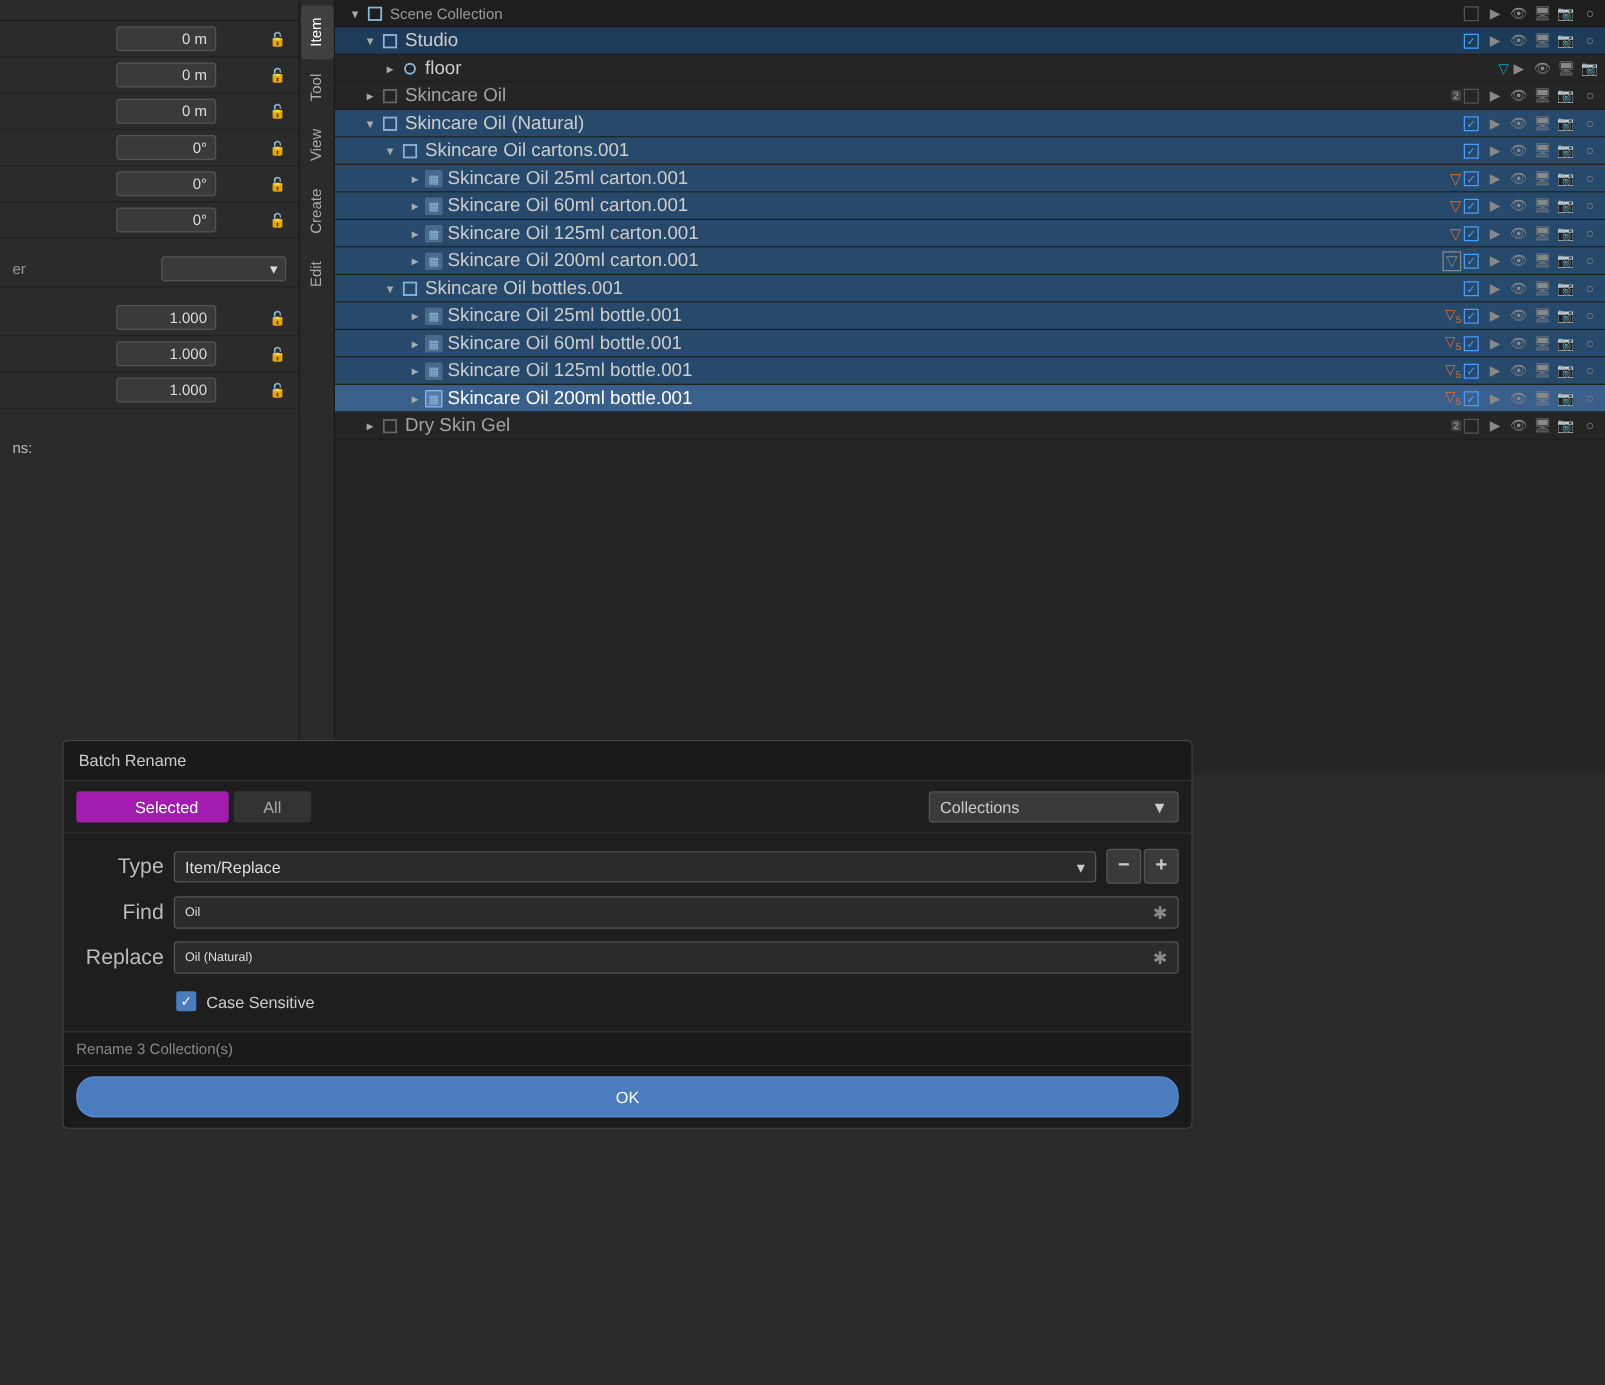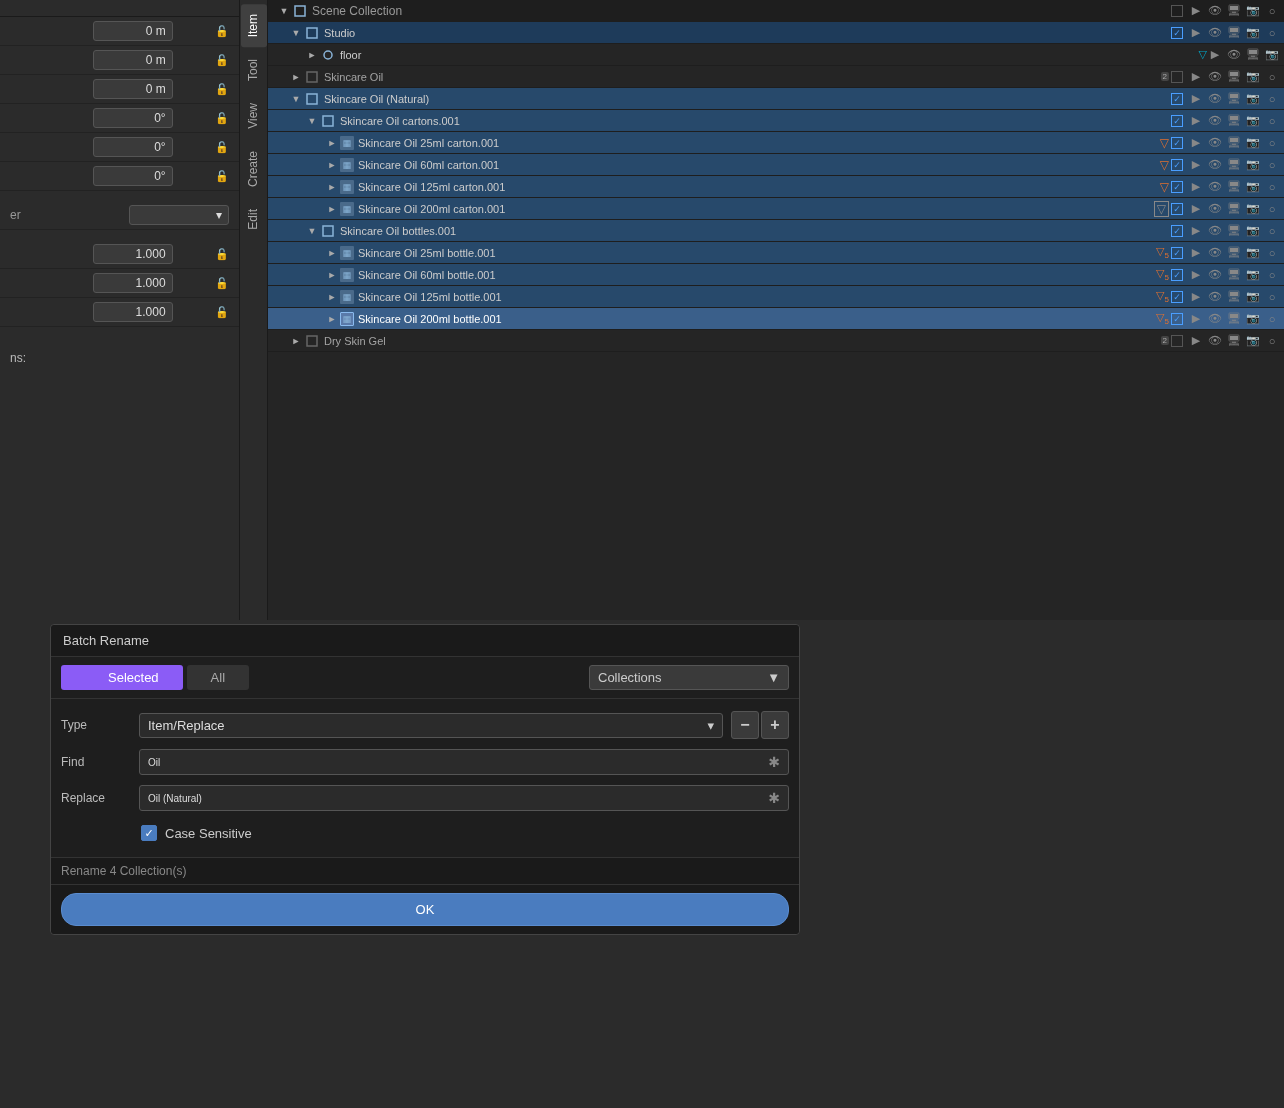--- a/index.html
+++ b/index.html
@@ -137,21 +137,21 @@
       display: inline-flex;
       align-items: center;
       justify-content: center;
       margin-right: 4px;
       font-size: 10px;
       color: #8ab4d8;
     }
 
     .ol-name {
       flex: 1;
-      font-size: 11px;
+      font-size: 15px;
       color: #ccc;
       white-space: nowrap;
       overflow: hidden;
       text-overflow: ellipsis;
     }
 
     .ol-name.dimmed { color: #a3a3a3; }
 
     .ol-controls {
       display: flex;
@@ -201,22 +201,22 @@
       top: 620px;
       right: 0;
       height: 488px;
       background: #2b2b2b;
     }
 
     
     .dialog-overlay {
       position: absolute;
       left: 50px;
-      top: 624px;
-      width: 750px;
+      top: 592px;
+      width: 904px;
       background: #1a1a1a;
       border: 1px solid #444;
       border-radius: 4px;
       z-index: 100;
       padding: 0;
     }
 
     .dialog-title {
       background: #1a1a1a;
       padding: 8px 12px;
@@ -238,21 +238,21 @@
     .dtab {
       padding: 5px 24px;
       border-radius: 3px;
       font-size: 13px;
       cursor: pointer;
       border: none;
       outline: none;
     }
 
     .dtab.active {
-      background: #8b5cf6;
+      background: #a21caf;
       color: #fff;
       padding-left: 47px;
     }
 
     .dtab.inactive {
       background: #333;
       color: #aaa;
     }
 
     .dtab-dropdown {
@@ -278,23 +278,23 @@
 
     .form-row {
       display: flex;
       align-items: center;
       margin-bottom: 10px;
       gap: 8px;
     }
 
     .form-label {
       color: #bbb;
-      font-size: 12px;
+      font-size: 17px;
       width: 70px;
-      text-align: left;
+      text-align: right;
       flex-shrink: 0;
     }
 
     .form-input-wrap {
       flex: 1;
       display: flex;
       align-items: center;
       background: #2b2b2b;
       border: 1px solid #555;
       border-radius: 3px;
@@ -877,19 +877,19 @@
       </div>
     </div>
 
     <div class="checkbox-row">
       <div class="check-box">✓</div>
       <span class="check-label">Case Sensitive</span>
     </div>
   </div>
 
   <div class="dialog-status">
-    <span>Rename 4 Collection(s)</span>
+    <span>Rename 3 Collection(s)</span>
   </div>
 
   <div class="dialog-footer">
     <div class="ok-btn">OK</div>
   </div>
 </div>
 
 </body></html>

